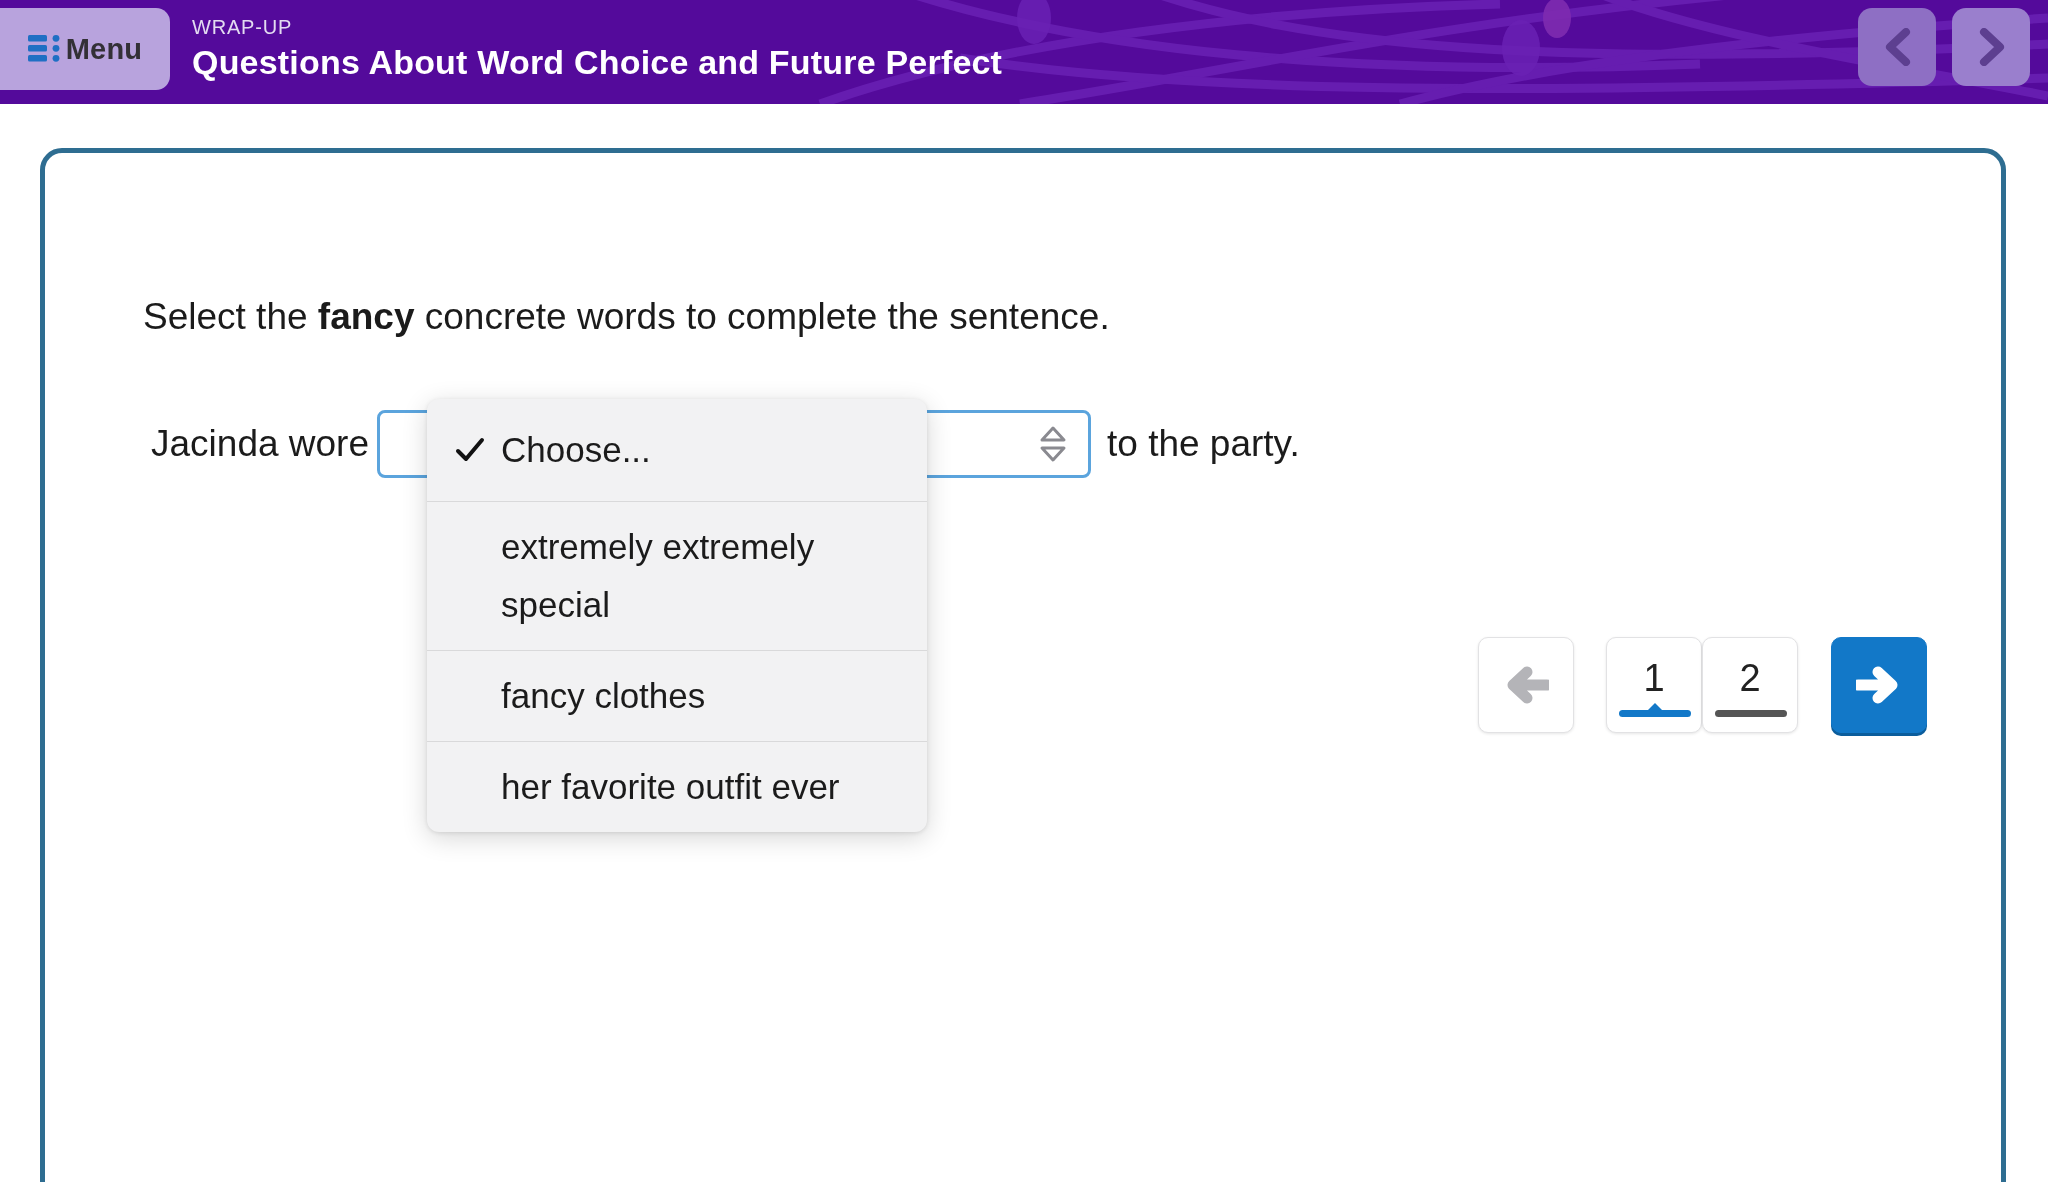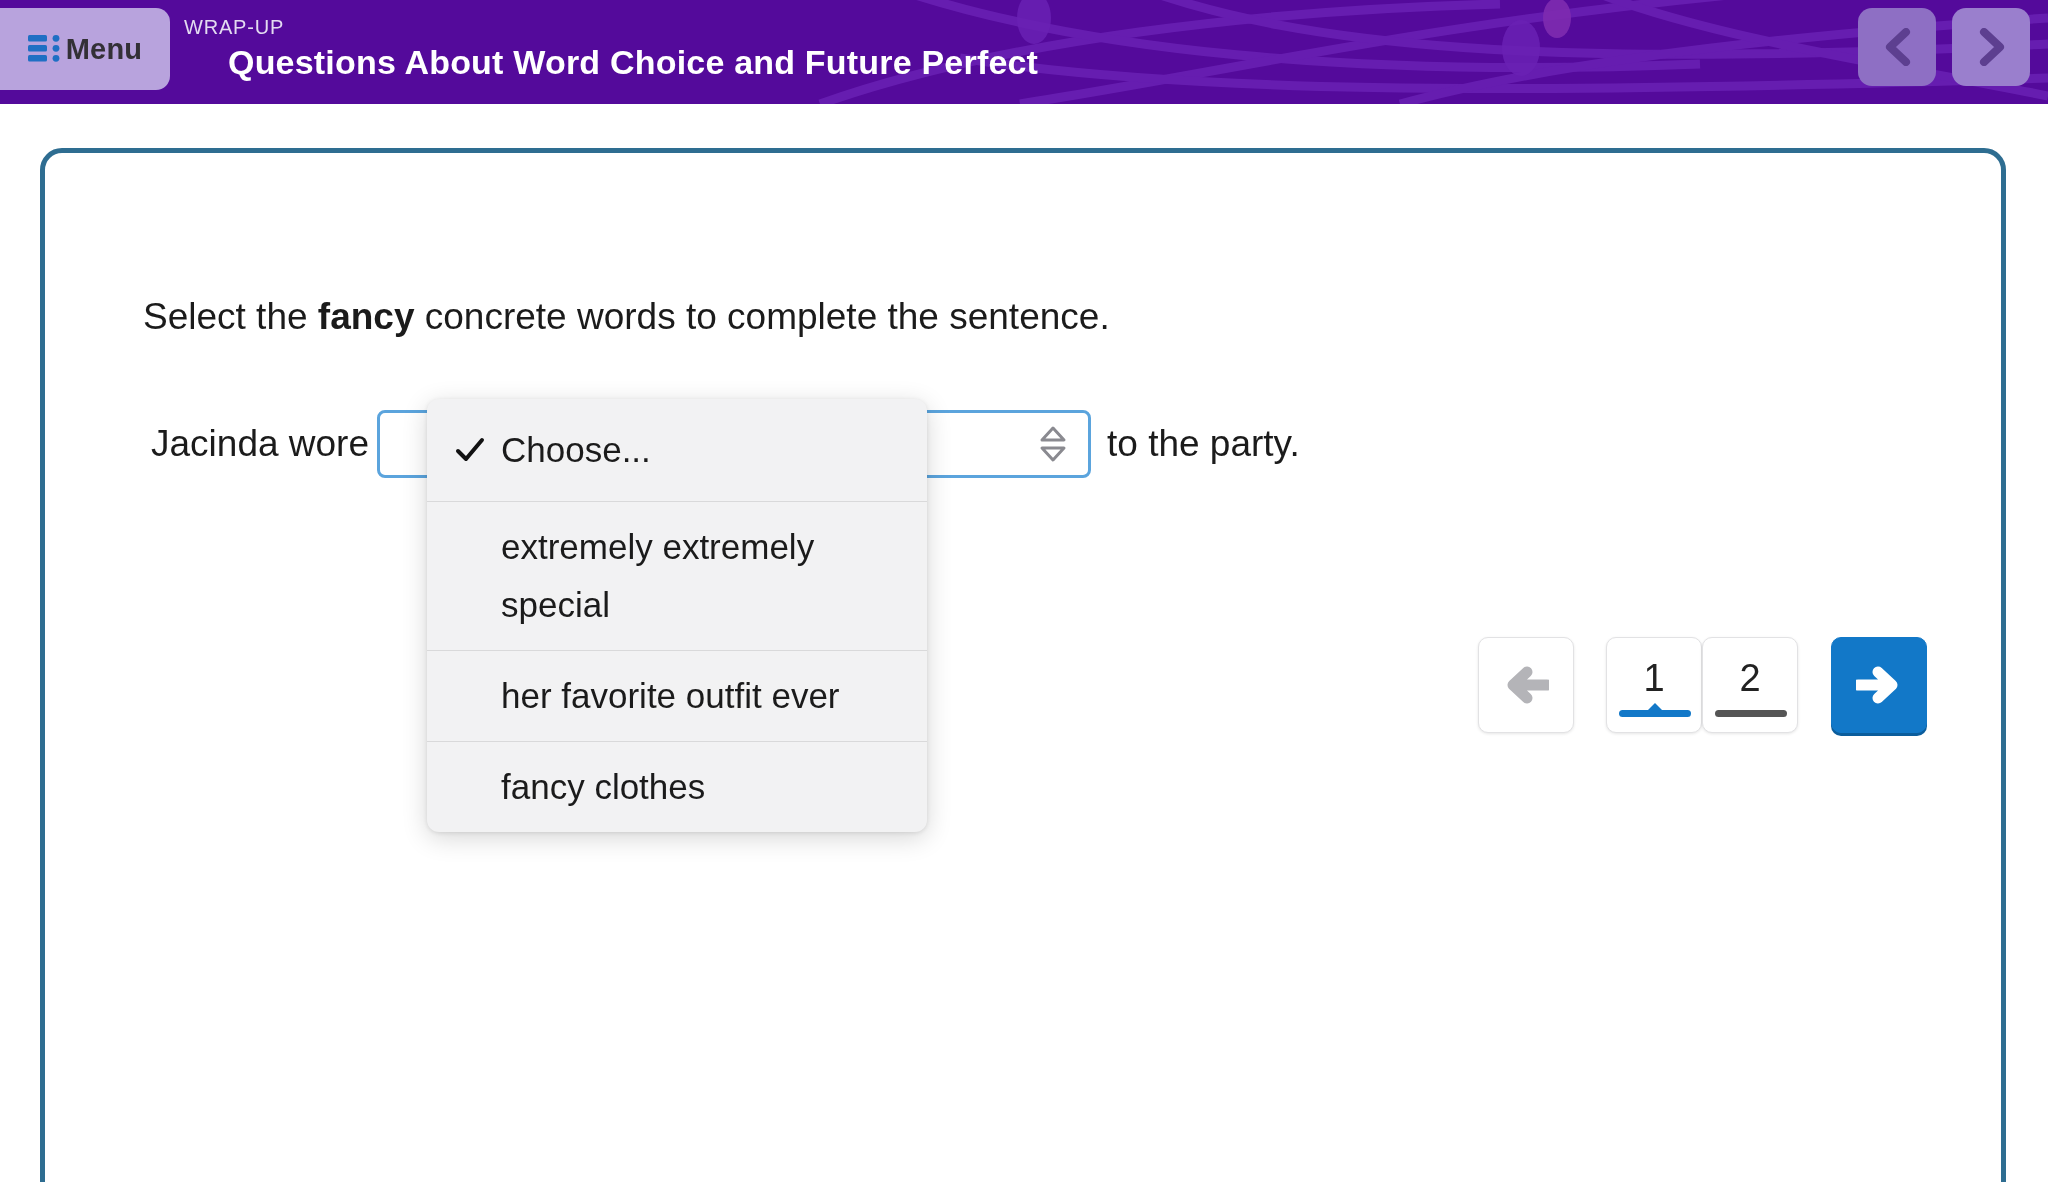--- a/index.html
+++ b/index.html
@@ -53,38 +53,37 @@
   }
   .menu-label {
     font-size: 29px;
     font-weight: bold;
     color: #333036;
     letter-spacing: 0.2px;
   }
 
   .header-titles {
     position: absolute;
-    left: 184px;
+    left: 192px;
     top: 14px;
     z-index: 3;
   }
   .eyebrow {
     font-size: 20px;
     color: #e3dbf1;
     letter-spacing: 0.8px;
     line-height: 26px;
     font-weight: normal;
   }
   .page-title {
     font-size: 34px;
     font-weight: bold;
     color: #ffffff;
     line-height: 44px;
     letter-spacing: 0.2px;
-    margin-left: 44px;
   }
 
   .header-nav {
     position: absolute;
     right: 18px;
     top: 8px;
     display: flex;
     gap: 16px;
     z-index: 4;
   }
@@ -367,20 +366,20 @@
     </svg>
     <span class="dd-text">Choose...</span>
   </div>
 
   <div class="dd-option">
     <span class="dd-text">extremely extremely special</span>
   </div>
 
 
   <div class="dd-option">
+    <span class="dd-text">fancy clothes</span>
+  </div>
+
+  <div class="dd-option">
     <span class="dd-text">her favorite outfit ever</span>
   </div>
 
-  <div class="dd-option">
-    <span class="dd-text">fancy clothes</span>
-  </div>
-
 </div>
 
 </body></html>

